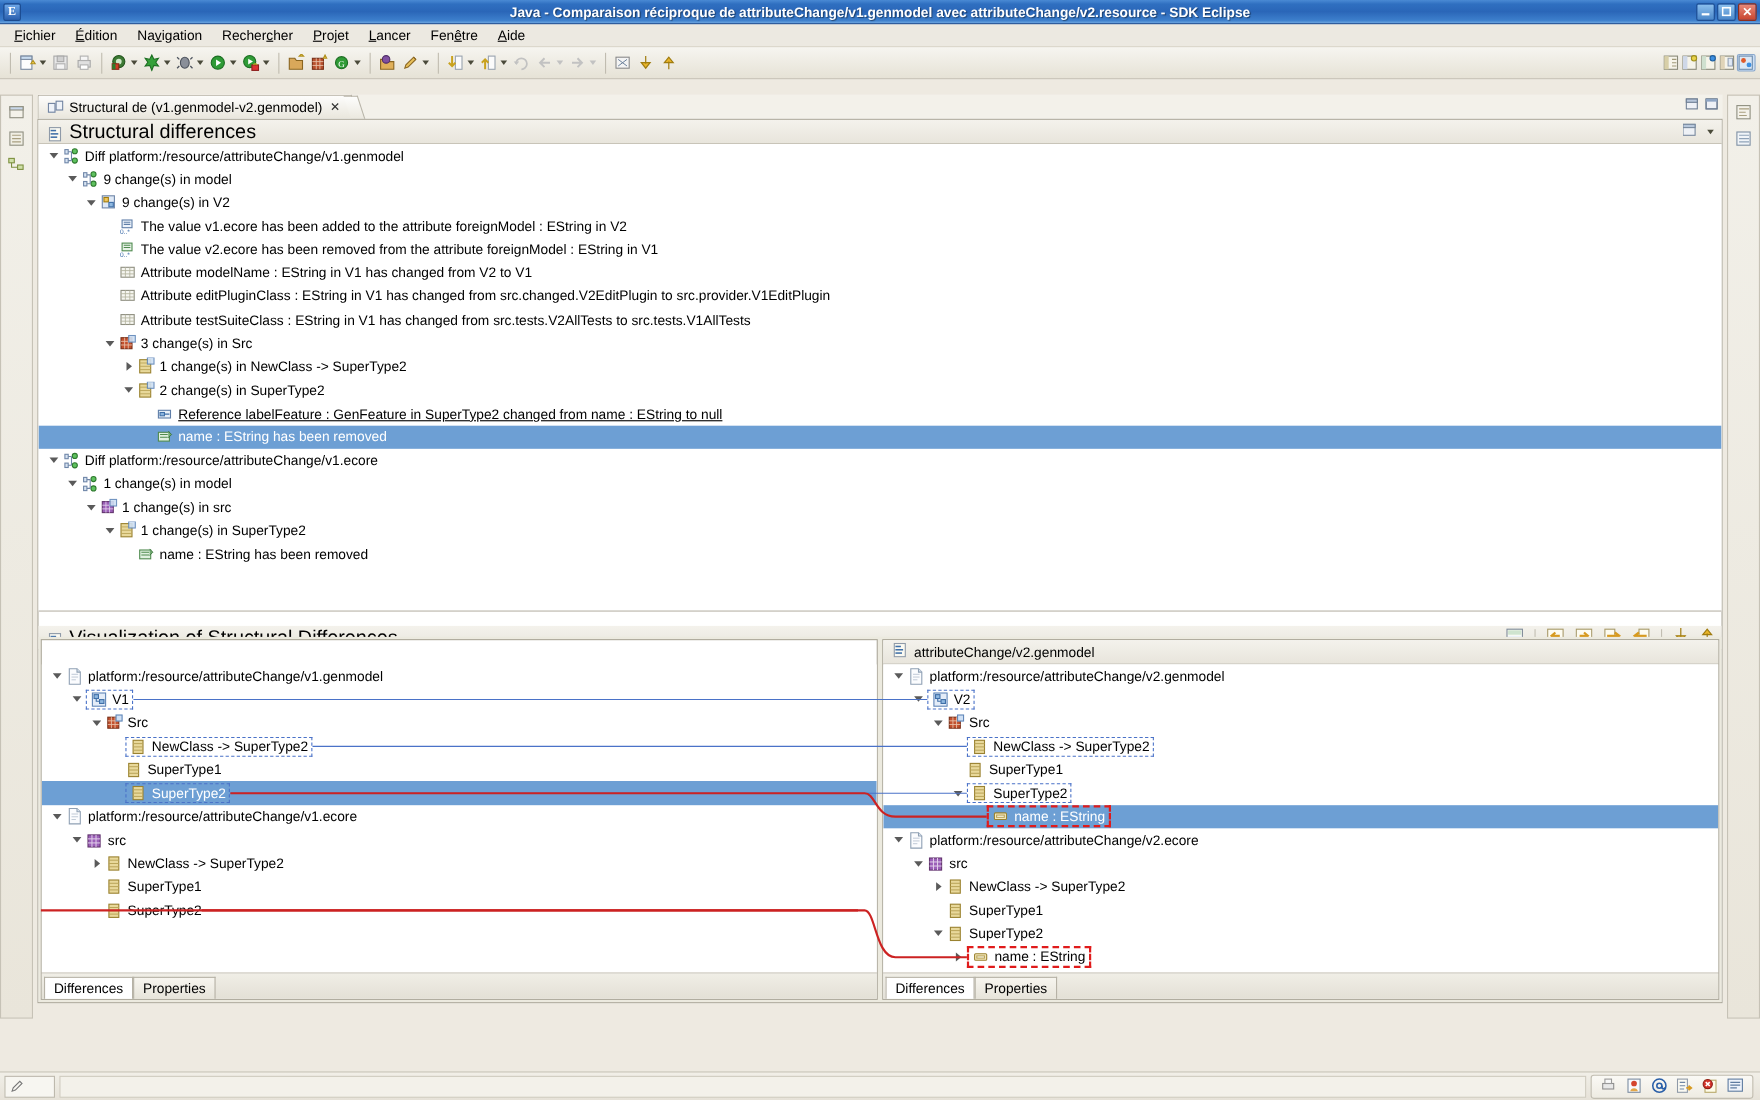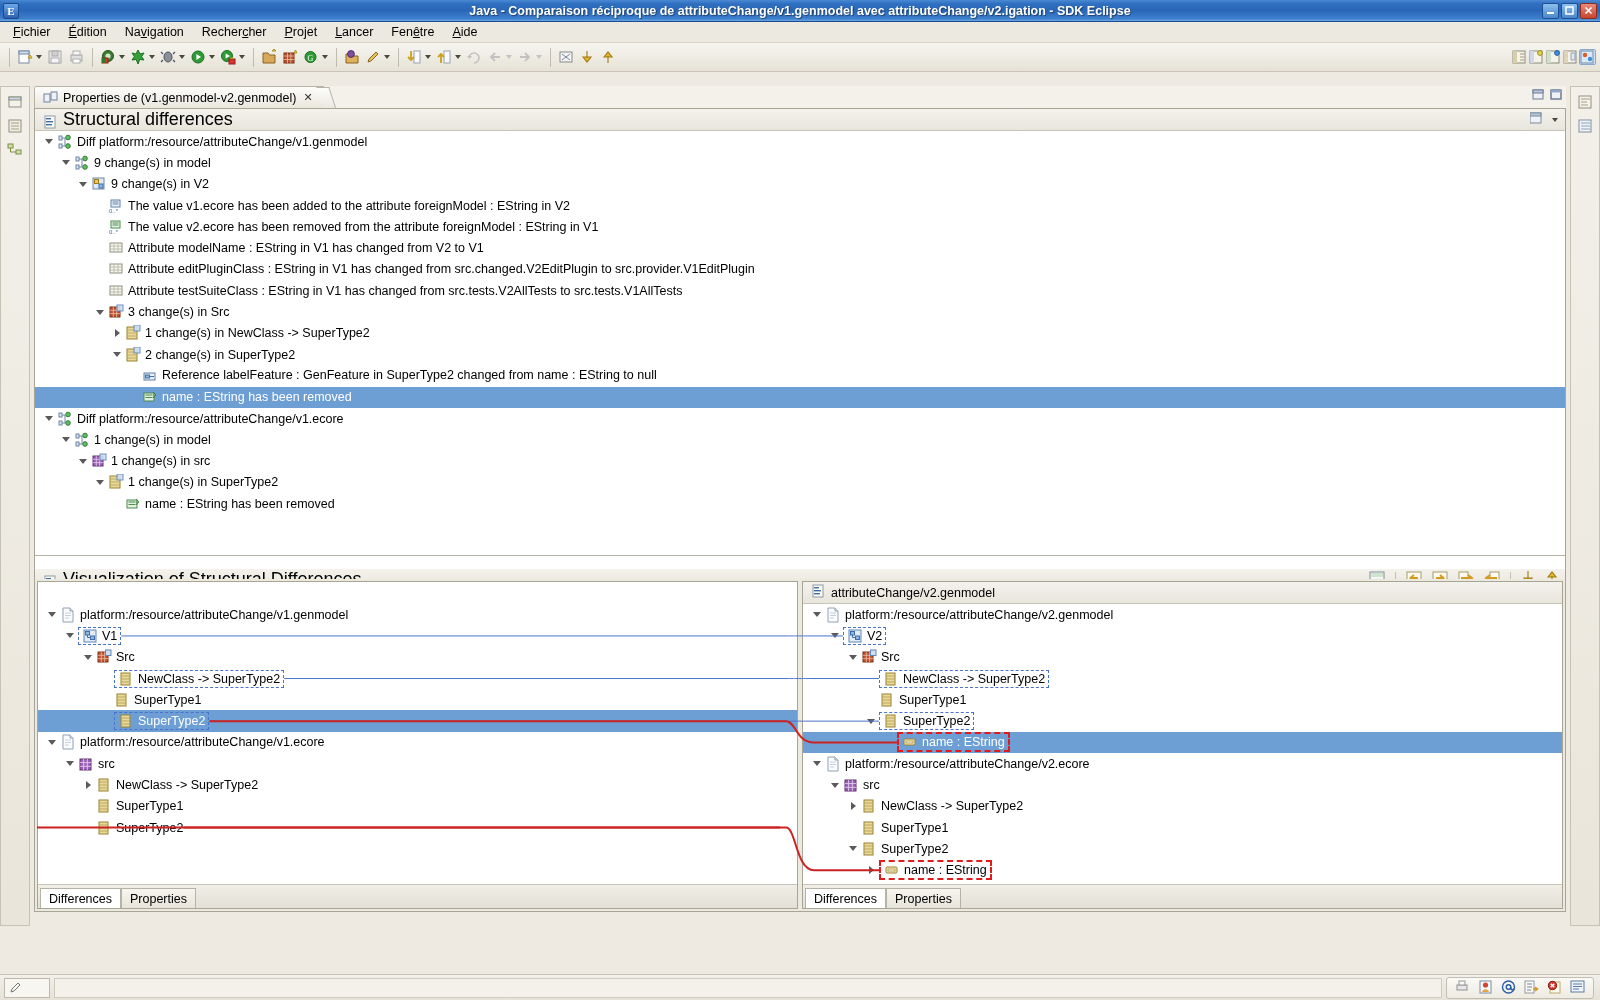--- a/index.html
+++ b/index.html
@@ -192,21 +192,21 @@
   }
   .sb-ico { width:15px;height:15px; display:inline-block; }
 </style>
 </head>
 <body>
 
 <div id="app">
 
   <div class="titlebar">
     <div class="title-icon">E</div>
-    <div class="title-text">Java - Comparaison réciproque de attributeChange/v1.genmodel avec attributeChange/v2.igation - SDK Eclipse</div>
+    <div class="title-text">Java - Comparaison réciproque de attributeChange/v1.genmodel avec attributeChange/v2.resource - SDK Eclipse</div>
     <div class="win-btns">
       <div class="win-btn">
         <svg width="9" height="9" viewBox="0 0 9 9">
             <rect x="1" y="6" width="7" height="2" fill="#fff"></rect>
           </svg>
       </div>
       <div class="win-btn">
         <svg width="9" height="9" viewBox="0 0 9 9">
             <rect x="1" y="1" width="7" height="7" fill="none" stroke="#fff" stroke-width="1.5"></rect>
           </svg>
@@ -513,21 +513,21 @@
     <div class="editor">
 
       <div class="etab-row">
         <div class="etab">
           <span class="tb-ico" style="width:15px;height:14px">
             <svg width="15" height="14">
                 <rect x="1" y="3" width="6" height="8" fill="#eef2f8" stroke="#6f82a0"></rect>
                 <rect x="8" y="1" width="6" height="8" fill="#eef2f8" stroke="#6f82a0"></rect>
               </svg>
           </span>
-          <span>Properties de (v1.genmodel-v2.genmodel)</span>
+          <span>Structural de (v1.genmodel-v2.genmodel)</span>
           <span class="etab-close">✕</span>
         </div>
         <div class="etab-minmax">
           <span class="mm-ico">
             <svg width="12" height="12">
                 <rect x="1" y="1" width="10" height="9" fill="#eef1f6" stroke="#6d7d92"></rect>
                 <rect x="1" y="1" width="10" height="3" fill="#b9c8dc" stroke="#6d7d92"></rect>
               </svg>
           </span>
           <span class="mm-ico">
@@ -681,21 +681,21 @@
                 <span class="ticon"><svg width="16" height="16">
                     <rect x="2" y="2" width="10" height="12" fill="#e8d89a" stroke="#9a8230"></rect>
                     <path d="M2 5 h10 M2 8 h10 M2 11 h10" stroke="#b9a458" stroke-width="0.8"></path>
                     <rect x="9" y="0" width="6" height="6" fill="#cfe0f4" stroke="#5f86b8" opacity="0.9"></rect>
                   </svg></span>
                 <span class="tlabel">2 change(s) in SuperType2</span>
               </span>
             </div>
             <div class="trow" style="padding-left: 93px;">
               <span class="twist"></span>
-              <span style="display: inline-flex; align-items: flex-start;">
+              <span style="display: inline-flex; align-items: flex-end; text-decoration: underline;">
                 <span class="ticon"><svg width="16" height="16">
                     <rect x="2" y="5" width="11" height="7" fill="#e9f0f8" stroke="#5f7ea8"></rect>
                     <rect x="3.5" y="7" width="4" height="3" fill="#8fb8e0" stroke="#3f6fa8"></rect>
                     <path d="M8 8.5 h4" stroke="#3f6fa8"></path>
                   </svg></span>
                 <span class="tlabel">Reference labelFeature : GenFeature in SuperType2 changed from name : EString to null</span>
               </span>
             </div>
             <div class="trow sel" style="padding-left: 93px; background: rgb(109, 159, 212); margin-left: 0px;">
               <span class="twist"></span>

